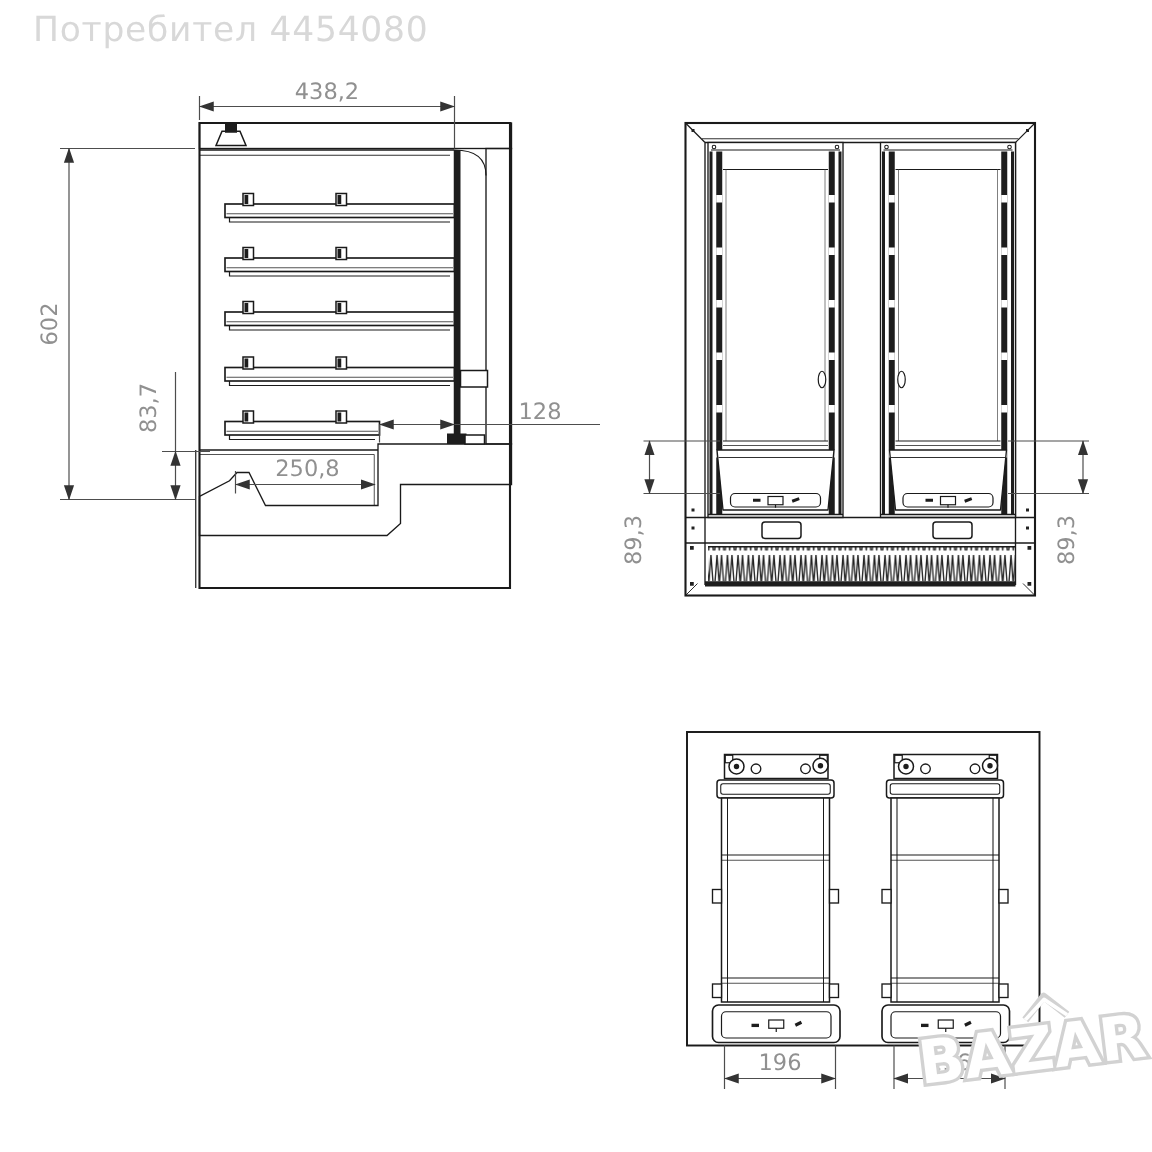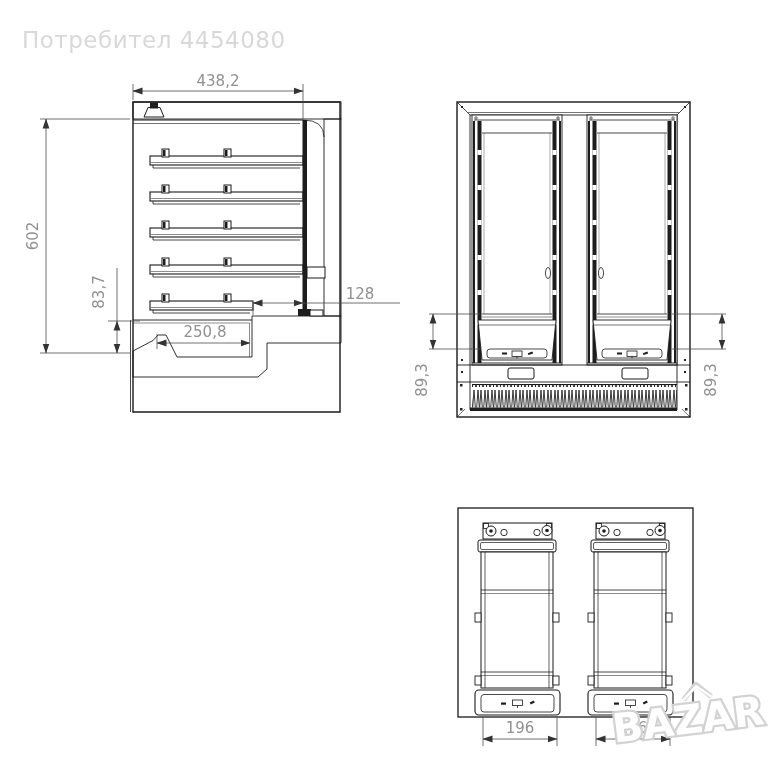--- a/index.html
+++ b/index.html
@@ -1,17 +1,17 @@
 <!DOCTYPE html>
 <html><head>
 <meta charset="utf-8">
 <style>
   html,body{margin:0;padding:0;background:#fff;}
   .canvas{position:relative;width:768px;height:732px;background:#ffffff;overflow:hidden;
-          font-family:"DejaVu Sans",sans-serif;margin-top:20px;}
+          font-family:"DejaVu Sans",sans-serif;}
   .user-watermark{position:absolute;left:22px;top:7px;font-size:23px;font-weight:500;
           color:#d8d8d8;letter-spacing:.5px;white-space:nowrap;}
   .drawing-svg{position:absolute;left:0;top:0;}
   .logo-wrap{position:absolute;right:-6px;bottom:-4px;width:180px;height:86px;}
   text.dim{fill:#909090;font-size:15px;font-family:"DejaVu Sans",sans-serif;}
   .st{stroke:#1a1a1a;fill:none;}
   .dk{fill:#1d1d1d;stroke:none;}
   .wt{fill:#ffffff;}
   .dl{stroke:#4d4d4d;stroke-width:.8;fill:none;}
 </style>

